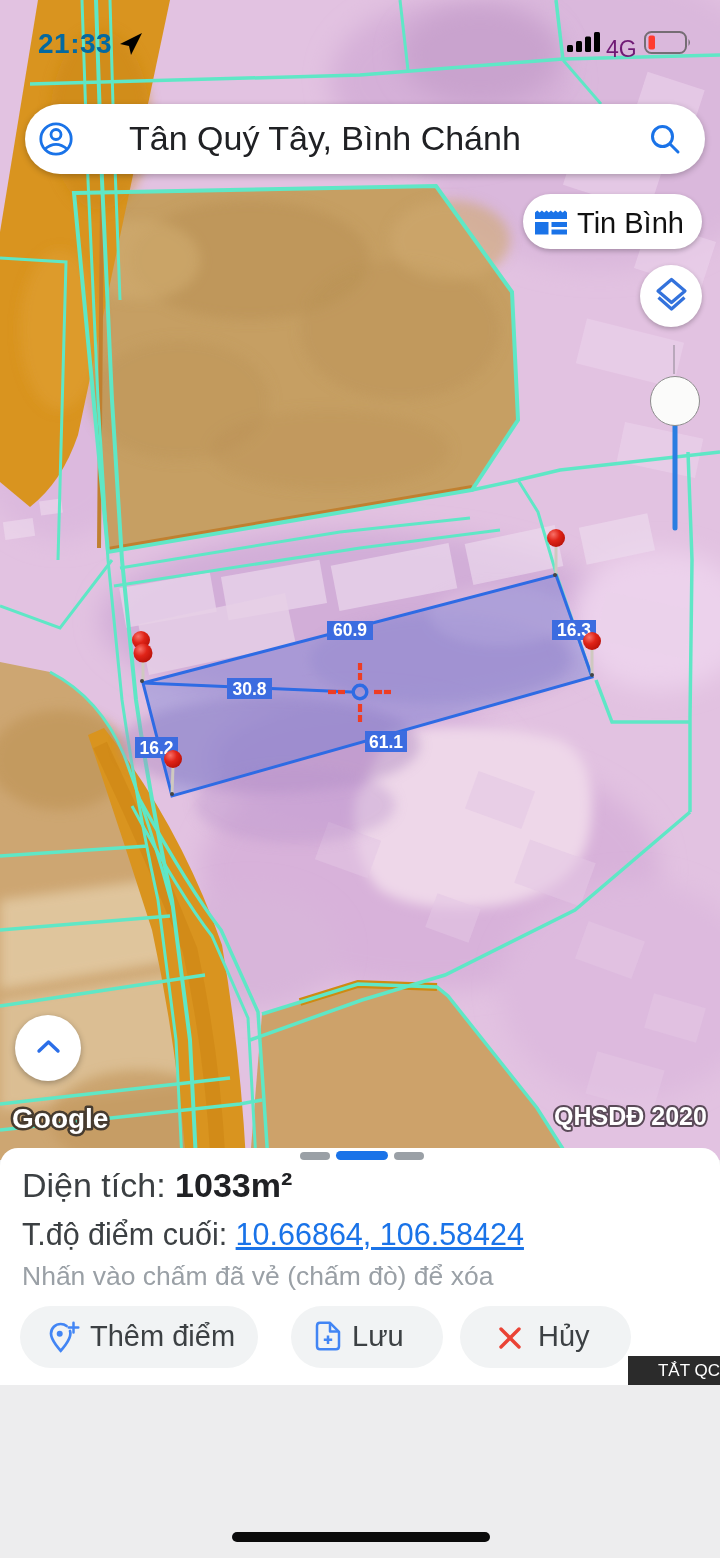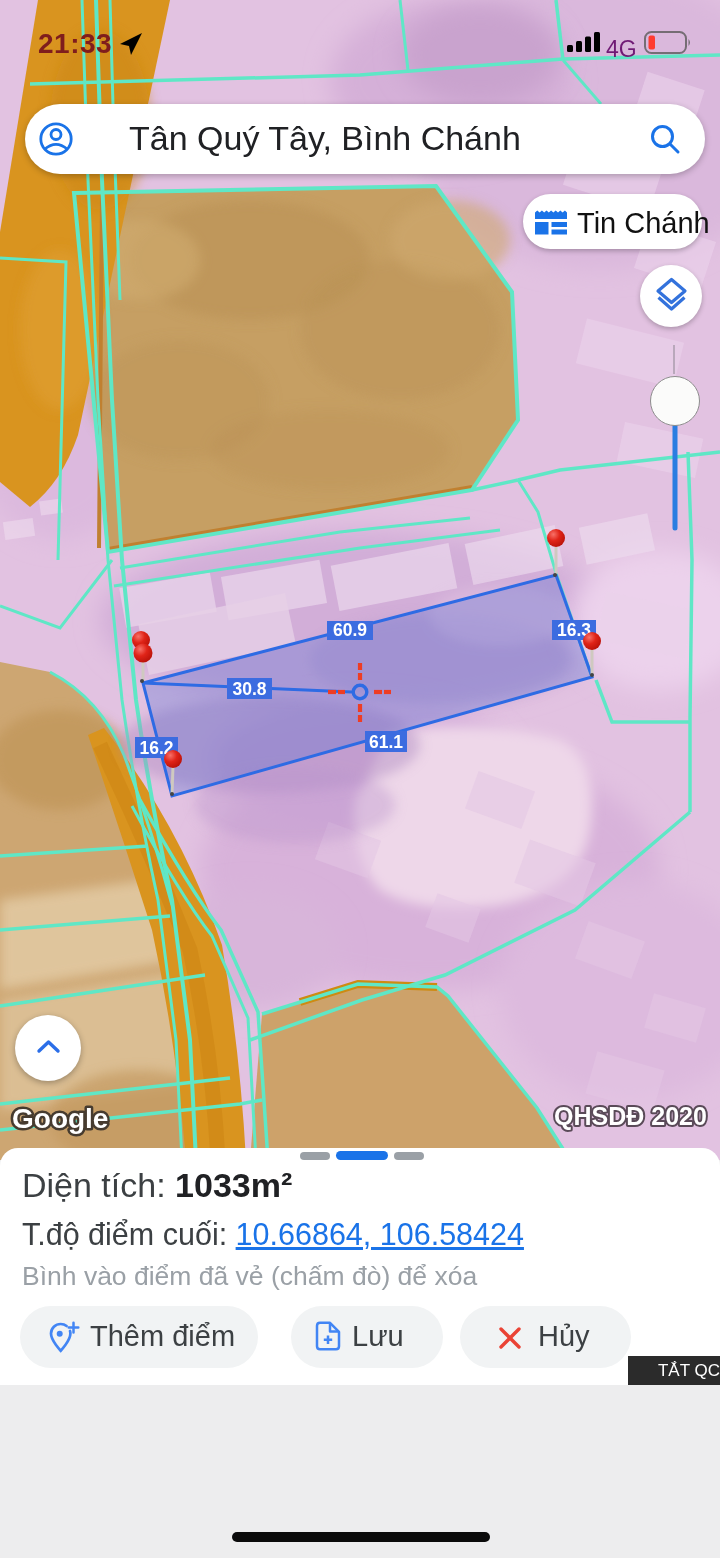--- a/index.html
+++ b/index.html
@@ -244,21 +244,21 @@
 
     <g>
           <line x1="173" y1="766" x2="172" y2="794" stroke="#cfc9c0" stroke-width="3"></line>
           <circle cx="172" cy="794" r="2" fill="#444"></circle>
           <circle cx="173" cy="759" r="9" fill="url(#pinball)"></circle>
         </g>
   </g>
 </svg>
 </div>
 
-<div class="abs" style="left:38px;top:28px;width:120px;height:30px;color:#7f1d1d;font-size:28px;font-weight:bold;letter-spacing:0.5px;">21:33</div>
+<div class="abs" style="left:38px;top:28px;width:120px;height:30px;color:#0369a1;font-size:28px;font-weight:bold;letter-spacing:0.5px;">21:33</div>
 
 <svg class="abs" style="left:118px;top:31px;" width="26" height="26" viewBox="0 0 26 26">
     <path d="M2,13 L24,2 L13,24 L11,15 Z" fill="#000"></path>
   </svg>
 
 <svg class="abs" style="left:567px;top:32px;" width="36" height="22" viewBox="0 0 36 22">
     <g fill="#000">
       <rect x="0" y="13" width="6" height="7" rx="1.5"></rect>
       <rect x="9" y="9" width="6" height="11" rx="1.5"></rect>
       <rect x="18" y="4.5" width="6" height="15.5" rx="1.5"></rect>
@@ -297,21 +297,21 @@
 
 <svg class="abs" style="left:535px;top:210px;" width="32" height="25" viewBox="0 0 32 25">
     <g fill="#1a73e8">
       <path d="M0,2.6 L2.3,0.6 L4.6,2.6 L6.9,0.6 L9.2,2.6 L11.5,0.6 L13.8,2.6 L16.1,0.6 L18.4,2.6 L20.7,0.6 L23,2.6 L25.3,0.6 L27.6,2.6 L29.9,0.6 L32,2.6 L32,9 L0,9 Z"></path>
       <path d="M0,12 L13.5,12 L13.5,24.5 L0,24.5 Z"></path>
       <rect x="16.5" y="12" width="15.5" height="5"></rect>
       <rect x="16.5" y="19.5" width="15.5" height="5"></rect>
     </g>
   </svg>
 
-<div class="abs" style="left:577px;top:207px;color:#111;font-size:29px;">Tin Chánh</div>
+<div class="abs" style="left:577px;top:207px;color:#111;font-size:29px;">Tin Bình</div>
 
 <div class="abs" style="left:640px;top:265px;width:62px;height:62px;background:#fff;border-radius:50%;box-shadow:0 2px 5px rgba(0,0,0,0.25);"></div>
 
 <svg class="abs" style="left:655px;top:277px;" width="33" height="35" viewBox="0 0 33 35">
     <g fill="none" stroke="#3372dc" stroke-width="3.2" stroke-linejoin="round">
       <path d="M16.5,2.5 L30,14 L16.5,25.5 L3,14 Z"></path>
       <path d="M3.5,20.5 L16.5,32 L29.5,20.5"></path>
     </g>
   </svg>
 
@@ -334,21 +334,21 @@
 <div class="abs" style="left:0;top:1148px;width:720px;height:237px;background:#ffffff;border-radius:18px 18px 0 0;"></div>
 
 <div class="abs" style="left:300px;top:1152px;width:30px;height:8px;border-radius:4px;background:#9aa0a6;"></div>
 <div class="abs" style="left:336px;top:1151px;width:52px;height:9px;border-radius:4.5px;background:#1a73e8;"></div>
 <div class="abs" style="left:394px;top:1152px;width:30px;height:8px;border-radius:4px;background:#9aa0a6;"></div>
 
 <div class="abs" style="left:22px;top:1166px;color:#3c4043;font-size:34px;">Diện tích: <b style="color:#202124;margin-top:24px;">1033m²</b></div>
 
 <div class="abs" style="left:22px;top:1217px;color:#3c4043;font-size:30.5px;">T.độ điểm cuối: <span style="color:#1a73e8;text-decoration:underline;">10.66864, 106.58424</span></div>
 
-<div class="abs" style="left:22px;top:1261px;color:#9aa0a6;font-size:26.5px;">Bình vào điểm đã vẻ (chấm đò) để xóa</div>
+<div class="abs" style="left:22px;top:1261px;color:#9aa0a6;font-size:26.5px;">Nhấn vào chấm đã vẻ (chấm đò) để xóa</div>
 
 <div class="abs" style="left:20px;top:1306px;width:238px;height:62px;background:#f1f3f4;border-radius:31px;"></div>
 <svg class="abs" style="left:48px;top:1321px;" width="32" height="32" viewBox="0 0 32 32">
     <g fill="none" stroke="#4285f4" stroke-width="2.7" stroke-linecap="round">
       <path d="M18.6,5.0 C17,3.7 14.8,3 12.7,3 C7.4,3 3,7.3 3,12.6 C3,19.7 12.7,29.7 12.7,29.7 C12.7,29.7 22.4,19.7 22.4,12.6 C22.4,11.7 22.3,10.8 22,10"></path>
       <path d="M25.5,1.8 L25.5,11.4 M20.7,6.6 L30.3,6.6" stroke-width="2.5"></path>
     </g>
     <circle cx="11.7" cy="12.8" r="3" fill="#4285f4"></circle>
   </svg>
 <div class="abs" style="left:90px;top:1320px;color:#3c4043;font-size:29px;">Thêm điểm</div>

